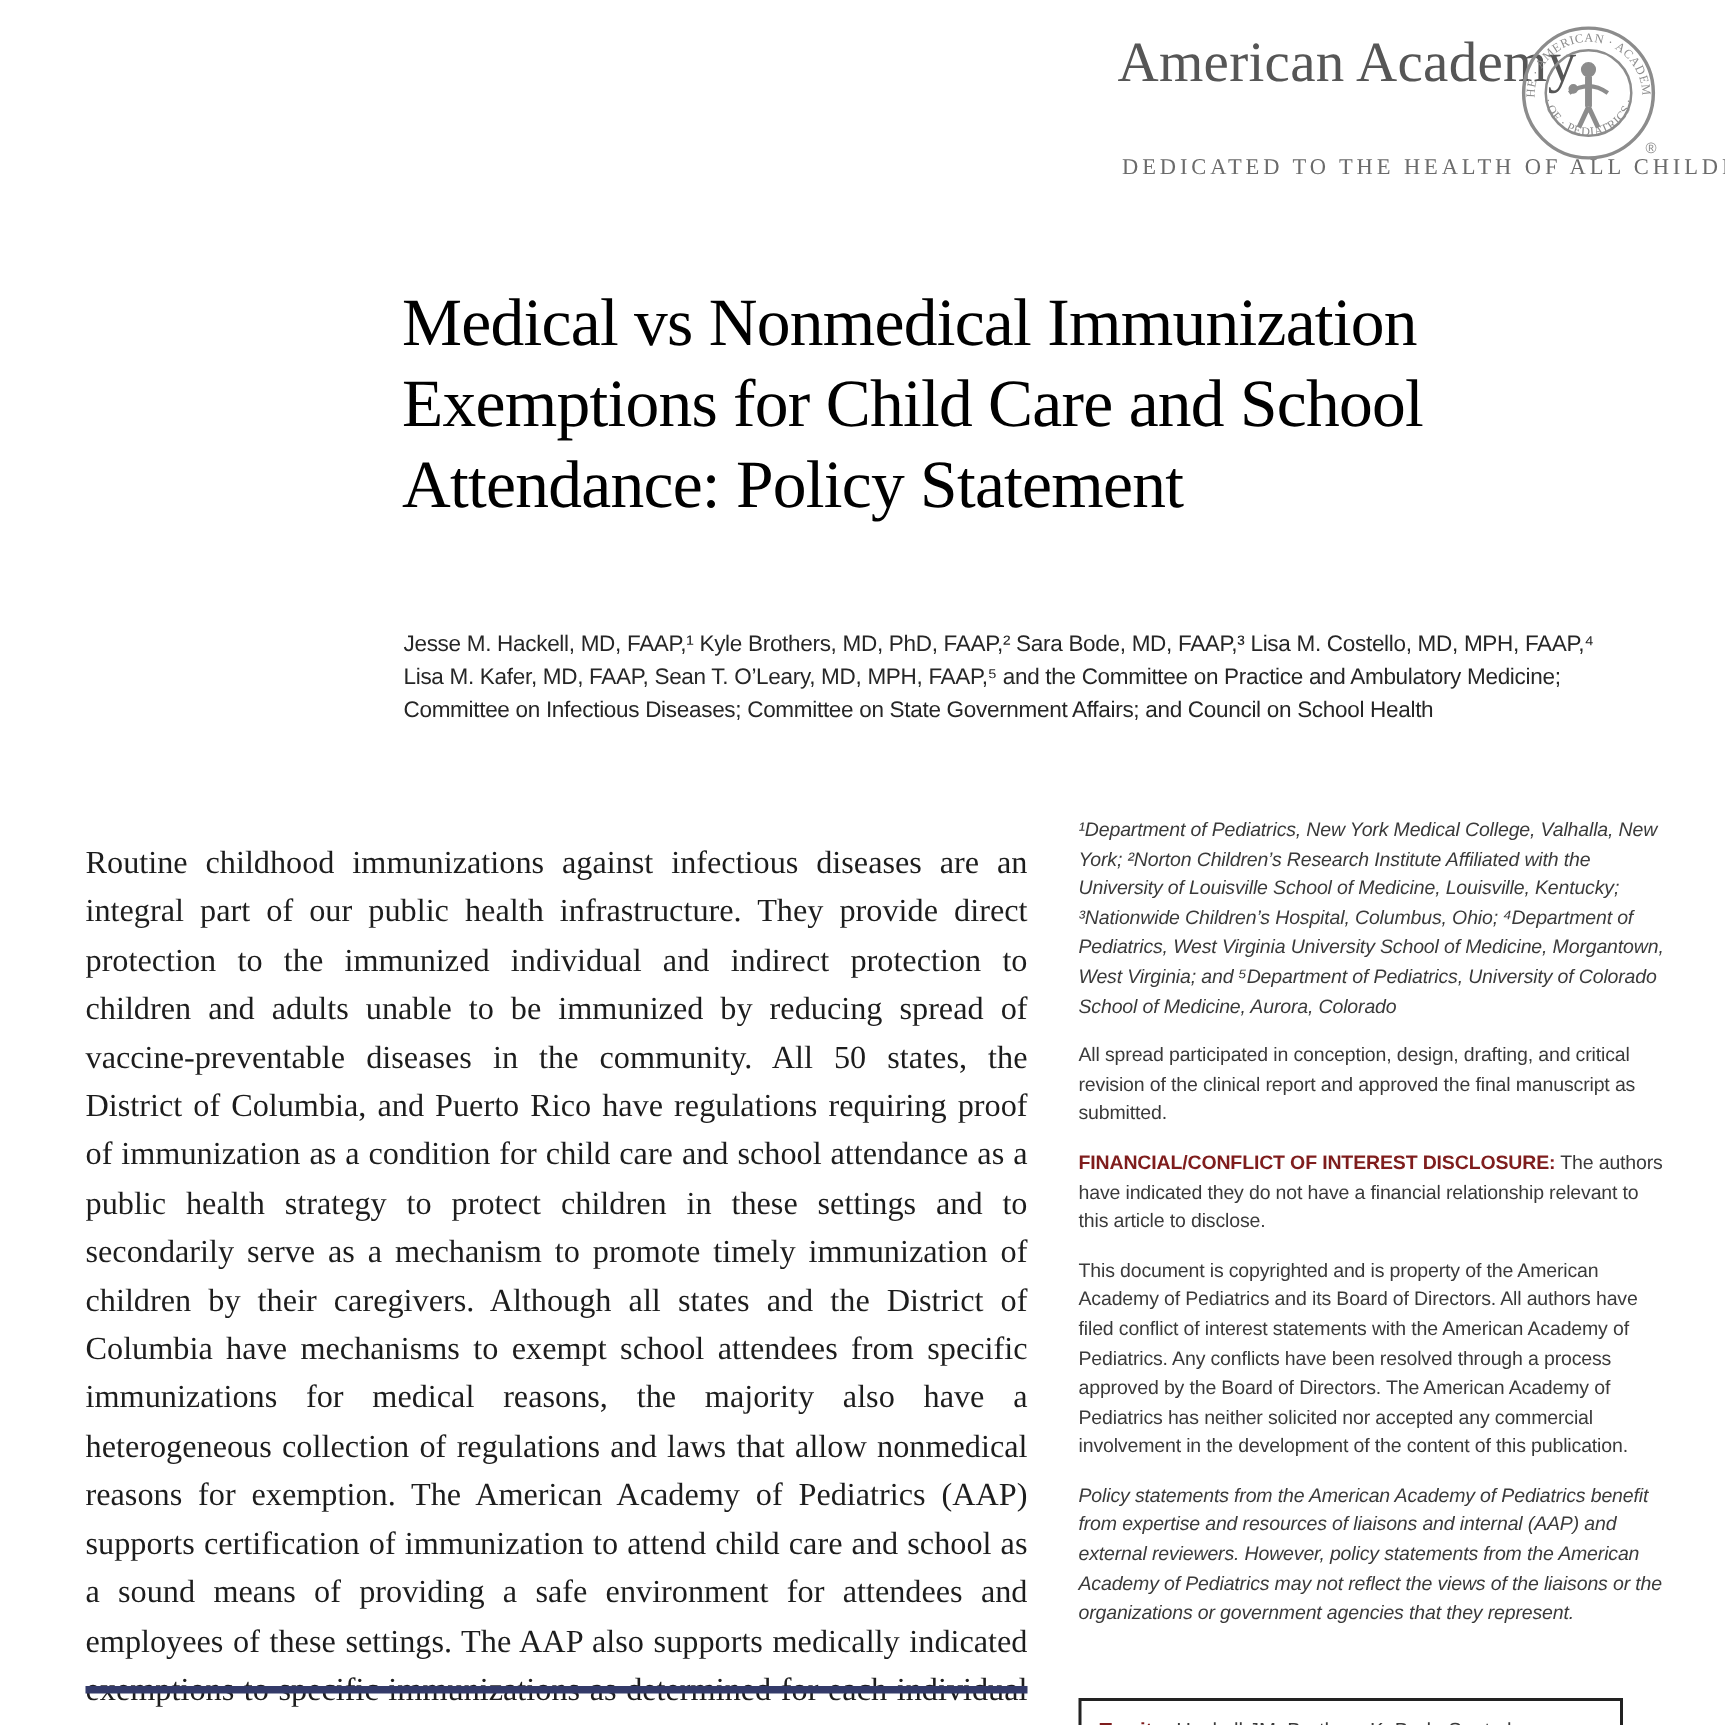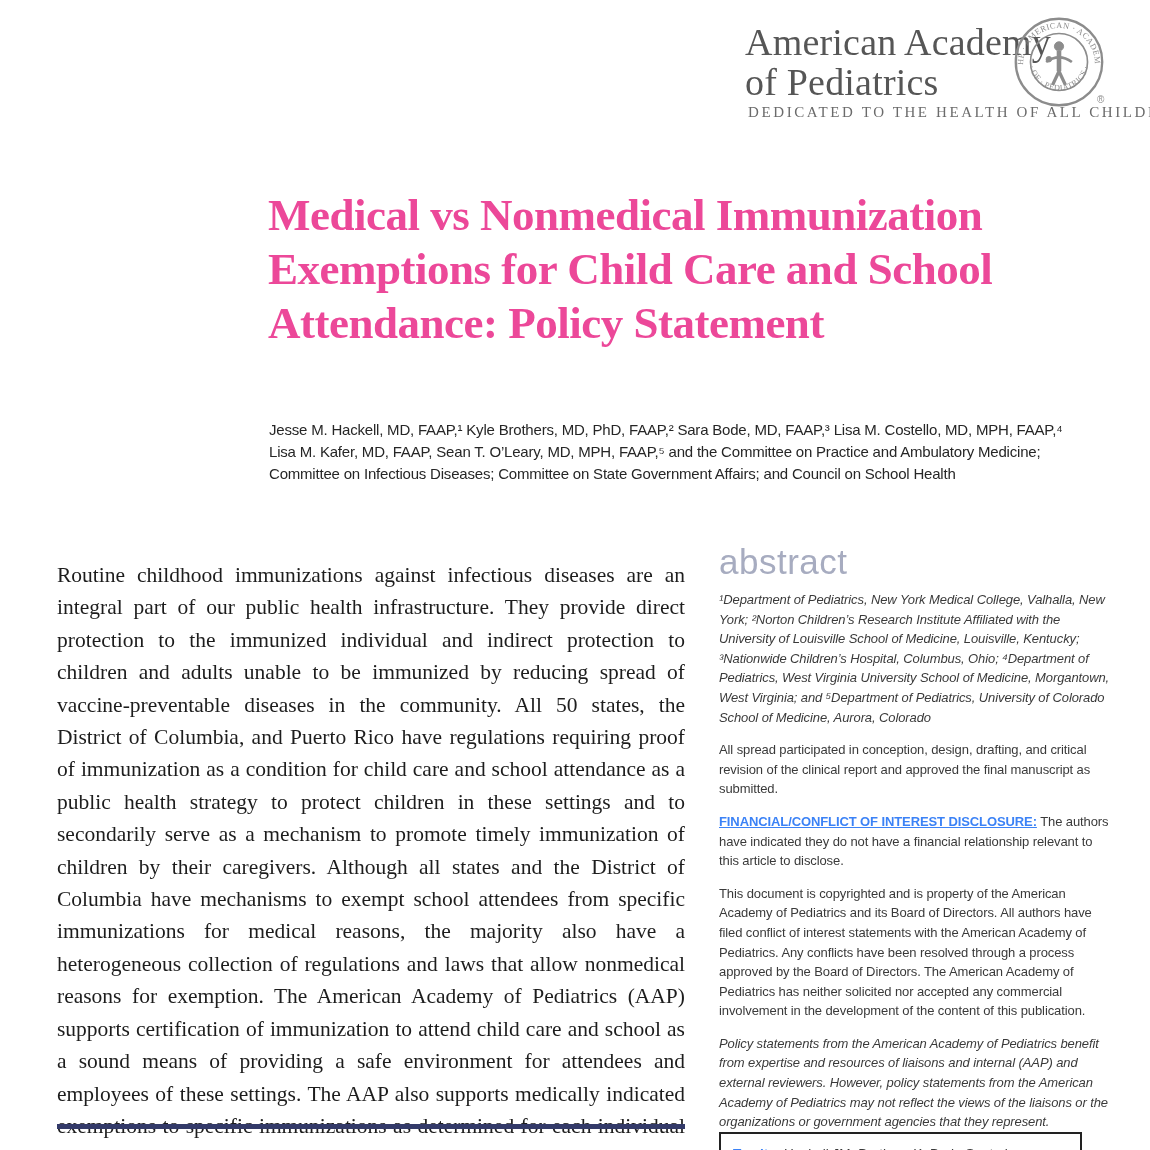--- a/index.html
+++ b/index.html
@@ -58,25 +58,25 @@
   }
 
   
   .title {
     position: absolute;
     top: 188px;
     left: 268px;
     width: 800px;
     margin: 0;
     font-family: "Liberation Serif", serif;
-    font-weight: bold;
+    font-weight: normal;
     font-size: 45px;
     line-height: 54px;
     letter-spacing: -0.5px;
-    color: #ec4899;
+    color: #000000;
   }
   .authors {
     position: absolute;
     top: 419px;
     left: 269px;
     width: 805px;
     font-size: 15px;
     line-height: 22px;
     letter-spacing: -0.2px;
     color: #262626;
@@ -121,21 +121,21 @@
     margin-bottom: 9px;
   }
   .right-col p {
     margin: 0 0 13px 0;
     font-size: 13px;
     line-height: 19.6px;
     letter-spacing: -0.1px;
     color: #3a3a3a;
   }
   .right-col p.italic { font-style: italic; }
-  .bold-label { font-weight: bold; color: #3b82f6; text-decoration: underline; }
+  .bold-label { font-weight: bold; color: #7f1d1d; }
 
   
   .cite-box {
     position: absolute;
     top: 1132px;
     left: 719px;
     width: 363px;
     height: 60px;
     border: 2.5px solid #222222;
     padding: 10px 12px;
@@ -147,21 +147,20 @@
   }
 </style>
 </head>
 <body>
 
 <div class="page">
 
   <div class="logo-block">
     <div class="logo-text">
       <div>American Academy</div>
-      <div>of Pediatrics</div>
     </div>
     <div class="seal">
       <svg viewBox="0 0 100 100" width="92" height="92">
         <defs>
           <path id="sealArcTop" d="M 11,52 A 39,39 0 0 1 89,52" fill="none"></path>
           <path id="sealArcBot" d="M 17,48 A 33,33 0 0 0 83,48" fill="none"></path>
         </defs>
         <circle cx="50" cy="50" r="47" fill="none" stroke="#8c8c8c" stroke-width="2.5"></circle>
         <circle cx="50" cy="50" r="31" fill="none" stroke="#8c8c8c" stroke-width="1.8"></circle>
         <text font-family="Liberation Serif, serif" font-size="9" letter-spacing="0.5" fill="#8c8c8c">
@@ -186,21 +185,20 @@
 
   <h1 class="title">Medical vs Nonmedical Immunization Exemptions for Child Care and School Attendance: Policy Statement</h1>
   <div class="authors">Jesse M. Hackell, MD, FAAP,¹ Kyle Brothers, MD, PhD, FAAP,² Sara Bode, MD, FAAP,³ Lisa M. Costello, MD, MPH, FAAP,⁴ Lisa M. Kafer, MD, FAAP, Sean T. O’Leary, MD, MPH, FAAP,⁵ and the Committee on Practice and Ambulatory Medicine; Committee on Infectious Diseases; Committee on State Government Affairs; and Council on School Health</div>
 
   <div class="left-col">
     <p>Routine childhood immunizations against infectious diseases are an integral part of our public health infrastructure. They provide direct protection to the immunized individual and indirect protection to children and adults unable to be immunized by reducing spread of vaccine-preventable diseases in the community. All 50 states, the District of Columbia, and Puerto Rico have regulations requiring proof of immunization as a condition for child care and school attendance as a public health strategy to protect children in these settings and to secondarily serve as a mechanism to promote timely immunization of children by their caregivers. Although all states and the District of Columbia have mechanisms to exempt school attendees from specific immunizations for medical reasons, the majority also have a heterogeneous collection of regulations and laws that allow nonmedical reasons for exemption. The American Academy of Pediatrics (AAP) supports certification of immunization to attend child care and school as a sound means of providing a safe environment for attendees and employees of these settings. The AAP also supports medically indicated exemptions to specific immunizations as determined for each individual child. The AAP advocates for the elimination of nonmedical exemptions from immunizations as contrary to optimal individual and public health.</p>
   </div>
   <div class="navy-rule"></div>
 
   <aside class="right-col">
-    <div class="abstract-heading">abstract</div>
     <p class="italic">¹Department of Pediatrics, New York Medical College, Valhalla, New York; ²Norton Children’s Research Institute Affiliated with the University of Louisville School of Medicine, Louisville, Kentucky; ³Nationwide Children’s Hospital, Columbus, Ohio; ⁴Department of Pediatrics, West Virginia University School of Medicine, Morgantown, West Virginia; and ⁵Department of Pediatrics, University of Colorado School of Medicine, Aurora, Colorado</p>
     <p>All spread participated in conception, design, drafting, and critical revision of the clinical report and approved the final manuscript as submitted.</p>
     <p><span class="bold-label">FINANCIAL/CONFLICT OF INTEREST DISCLOSURE:</span> <span>The authors have indicated they do not have a financial relationship relevant to this article to disclose.</span></p>
     <p>This document is copyrighted and is property of the American Academy of Pediatrics and its Board of Directors. All authors have filed conflict of interest statements with the American Academy of Pediatrics. Any conflicts have been resolved through a process approved by the Board of Directors. The American Academy of Pediatrics has neither solicited nor accepted any commercial involvement in the development of the content of this publication.</p>
     <p class="italic">Policy statements from the American Academy of Pediatrics benefit from expertise and resources of liaisons and internal (AAP) and external reviewers. However, policy statements from the American Academy of Pediatrics may not reflect the views of the liaisons or the organizations or government agencies that they represent.</p>
   </aside>
 
   <div class="cite-box">
     <span class="bold-label">To cite:</span>
     <span>Hackell JM, Brothers K, Bode S, et al; American</span>

